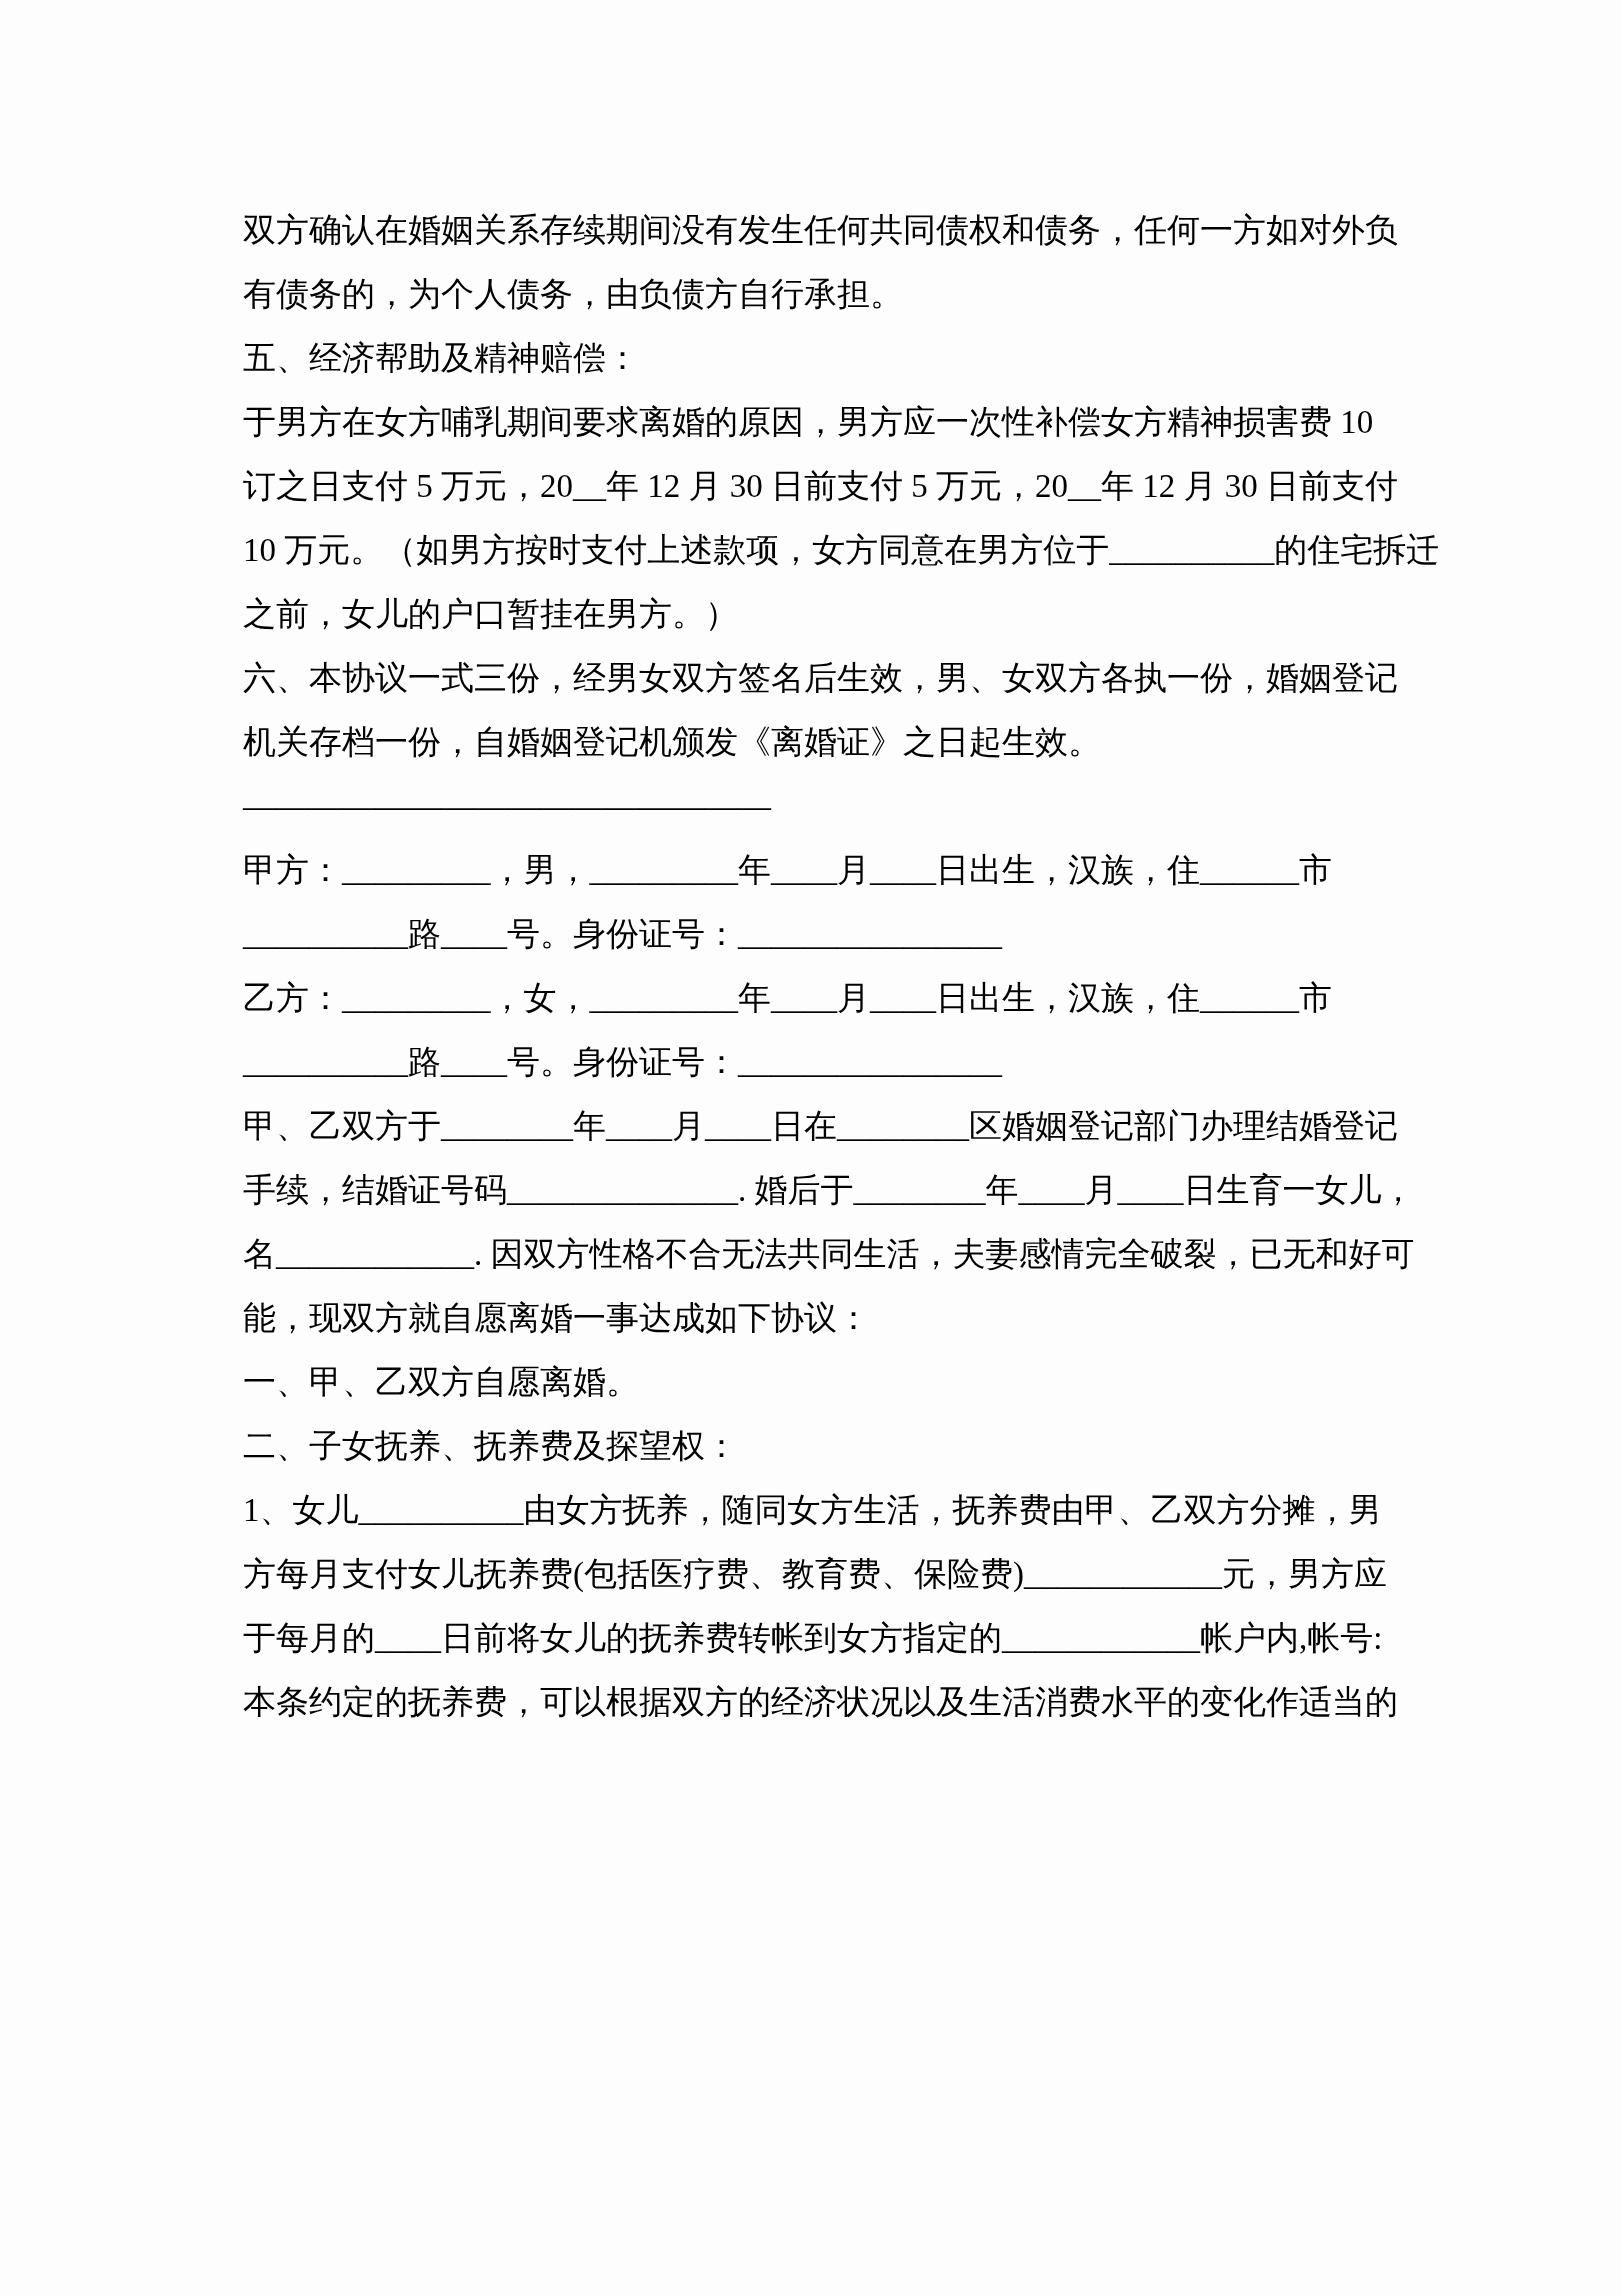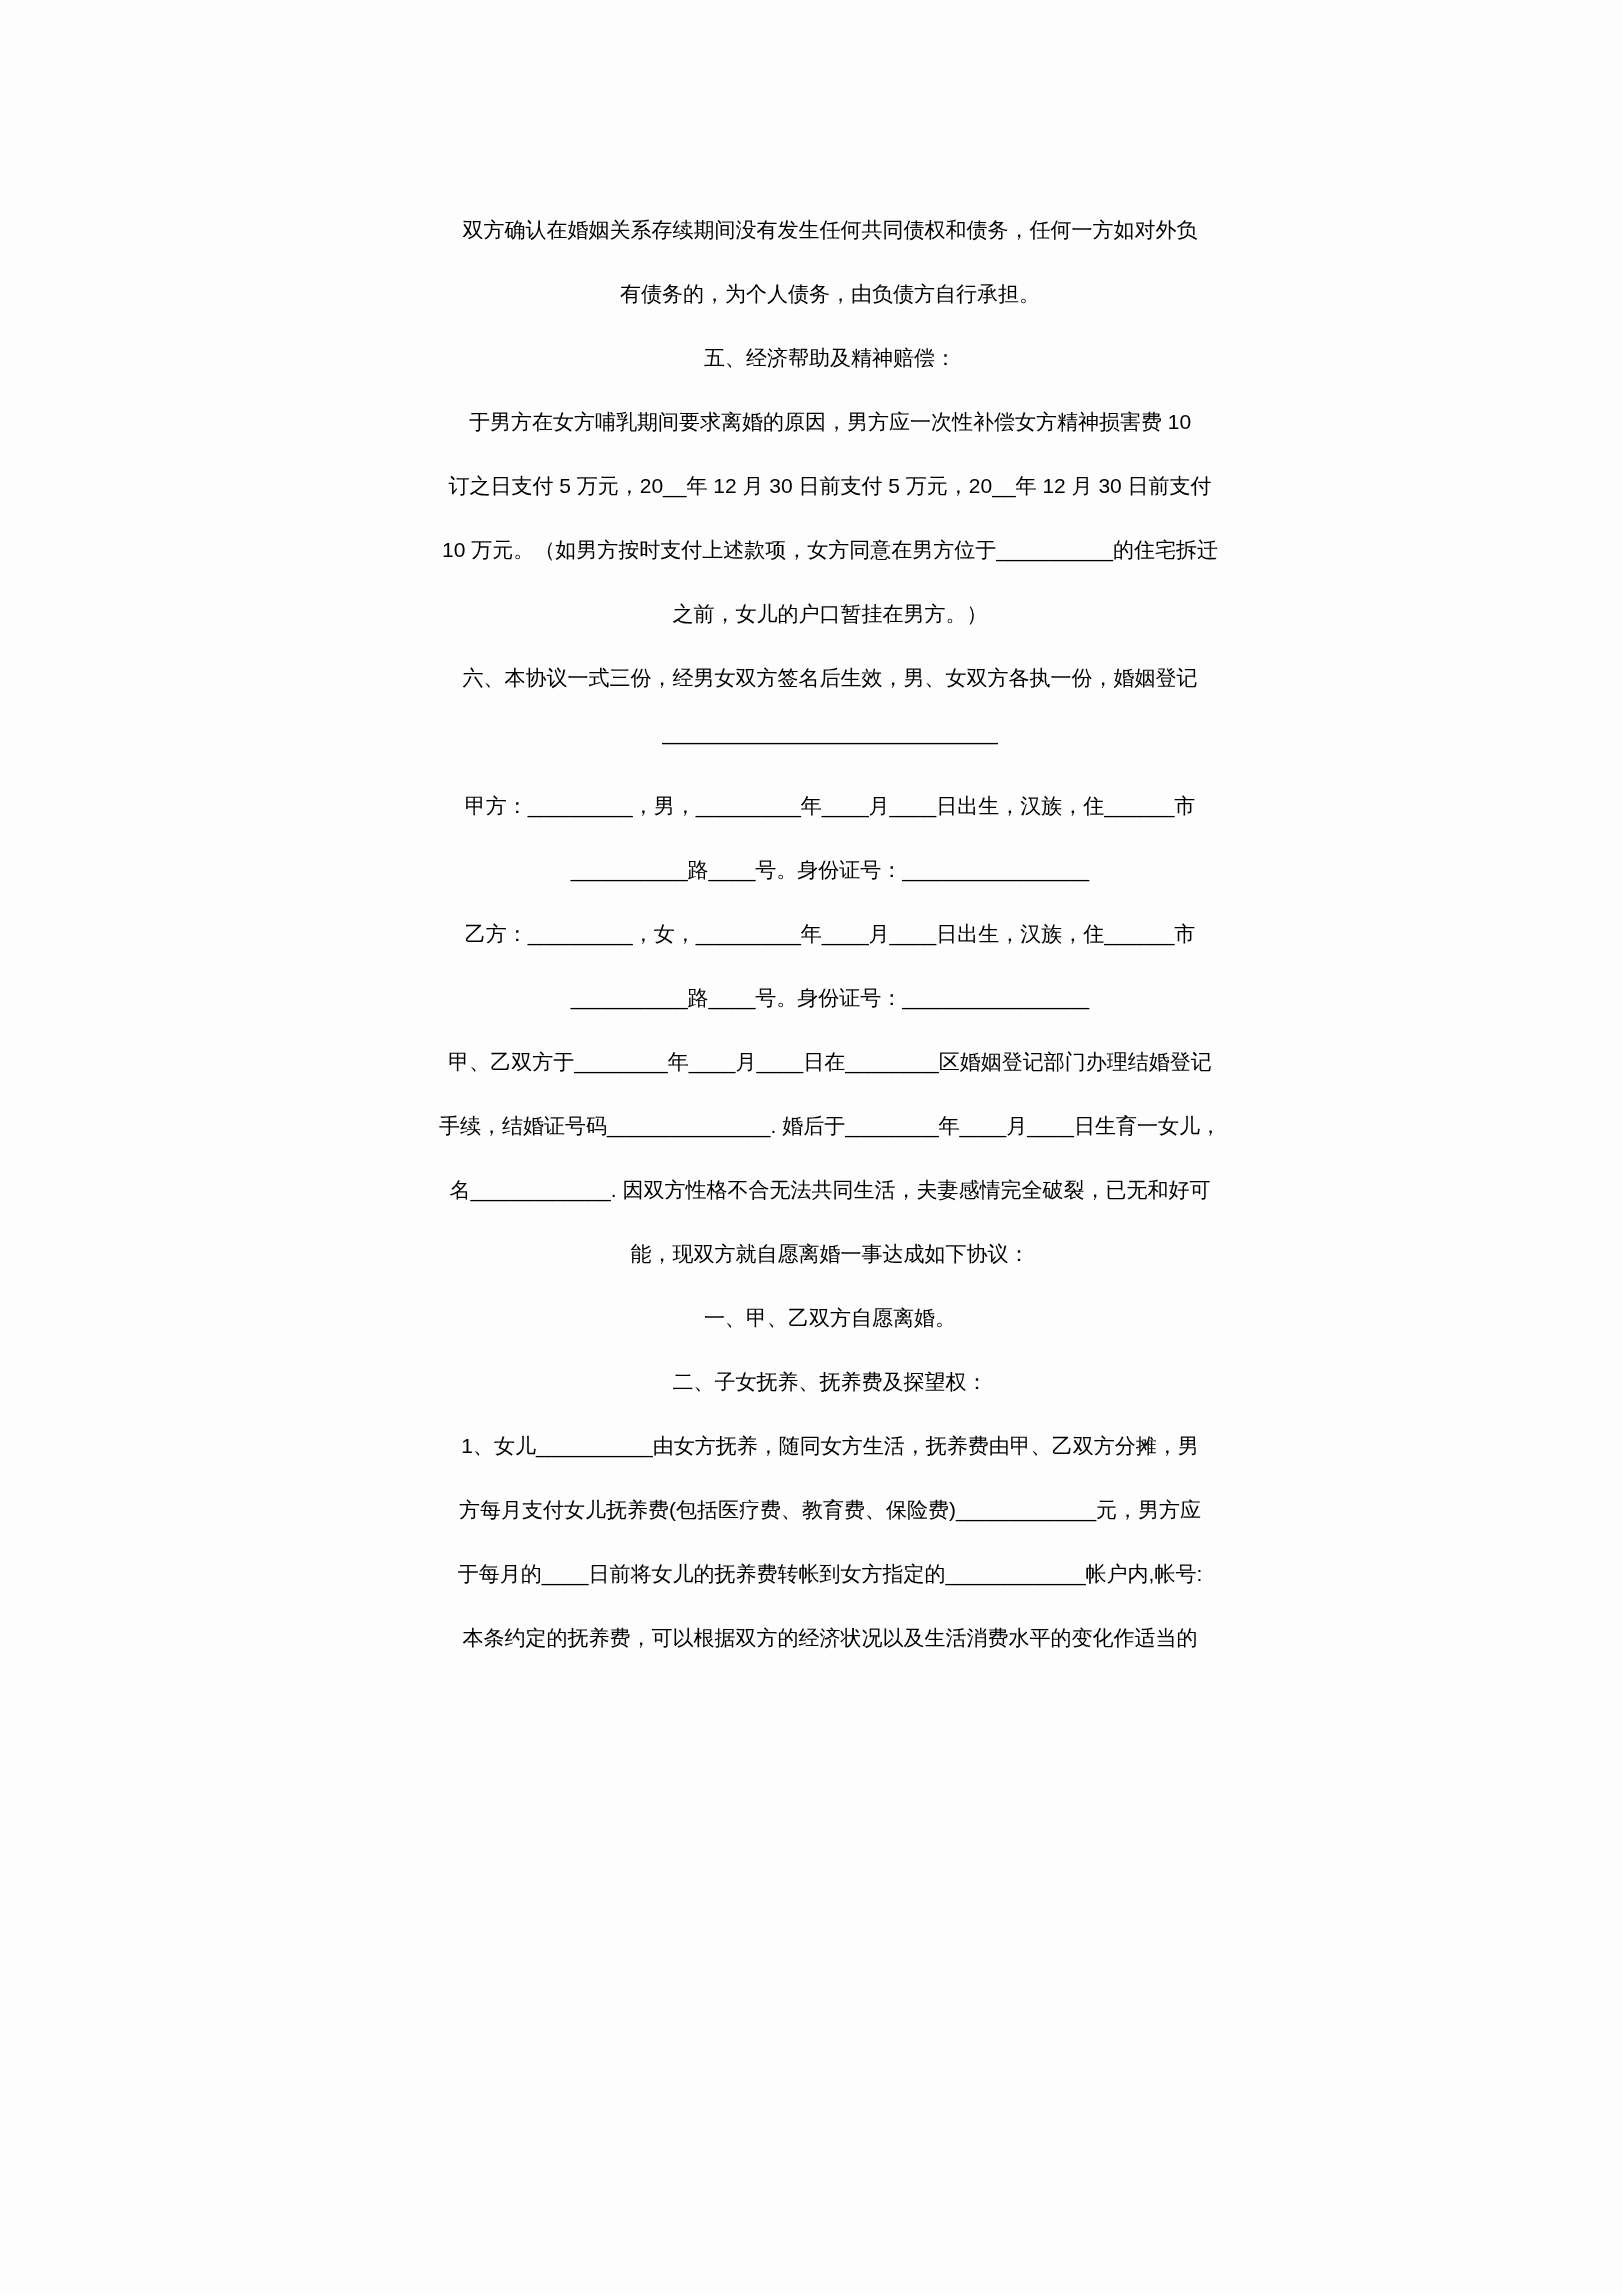--- a/index.html
+++ b/index.html
@@ -10,25 +10,24 @@
     .page {
       position: relative;
       width: 1623px;
       height: 2295px;
       background: #fdfdfd;
       box-sizing: border-box;
       padding: 198px 206px 0 243px;
       overflow: hidden;
     }
     .doc {
-      font-family: Liberation Sans, sans-serif;
-      font-size: 21px;
+      font-family: Liberation Serif, serif;
+      font-size: 33px;
       color: #000000;
       font-weight: normal;
-      text-align: center;
     }
     .doc-line {
       height: 64px;
       line-height: 64px;
       white-space: nowrap;
       letter-spacing: 0;
     }
   </style>
 </head>
 <body>
@@ -36,20 +35,21 @@
 <div class="page" style="background: rgb(253, 253, 253);">
   <div class="doc" id="doc-body" style="color: rgb(0, 0, 0);">
       <div class="doc-line">双方确认在婚姻关系存续期间没有发生任何共同债权和债务，任何一方如对外负</div>
       <div class="doc-line">有债务的，为个人债务，由负债方自行承担。</div>
       <div class="doc-line">五、经济帮助及精神赔偿：</div>
       <div class="doc-line">于男方在女方哺乳期间要求离婚的原因，男方应一次性补偿女方精神损害费 10</div>
       <div class="doc-line">订之日支付 5 万元，20__年 12 月 30 日前支付 5 万元，20__年 12 月 30 日前支付</div>
       <div class="doc-line">10 万元。（如男方按时支付上述款项，女方同意在男方位于__________的住宅拆迁</div>
       <div class="doc-line">之前，女儿的户口暂挂在男方。）</div>
       <div class="doc-line">六、本协议一式三份，经男女双方签名后生效，男、女双方各执一份，婚姻登记</div>
+      <div class="doc-line">机关存档一份，自婚姻登记机颁发《离婚证》之日起生效。</div>
       <div class="doc-line">————————————————</div>
       <div class="doc-line">甲方：_________，男，_________年____月____日出生，汉族，住______市</div>
       <div class="doc-line">__________路____号。身份证号：________________</div>
       <div class="doc-line">乙方：_________，女，_________年____月____日出生，汉族，住______市</div>
       <div class="doc-line">__________路____号。身份证号：________________</div>
       <div class="doc-line">甲、乙双方于________年____月____日在________区婚姻登记部门办理结婚登记</div>
       <div class="doc-line">手续，结婚证号码______________. 婚后于________年____月____日生育一女儿，</div>
       <div class="doc-line">名____________. 因双方性格不合无法共同生活，夫妻感情完全破裂，已无和好可</div>
       <div class="doc-line">能，现双方就自愿离婚一事达成如下协议：</div>
       <div class="doc-line">一、甲、乙双方自愿离婚。</div>

